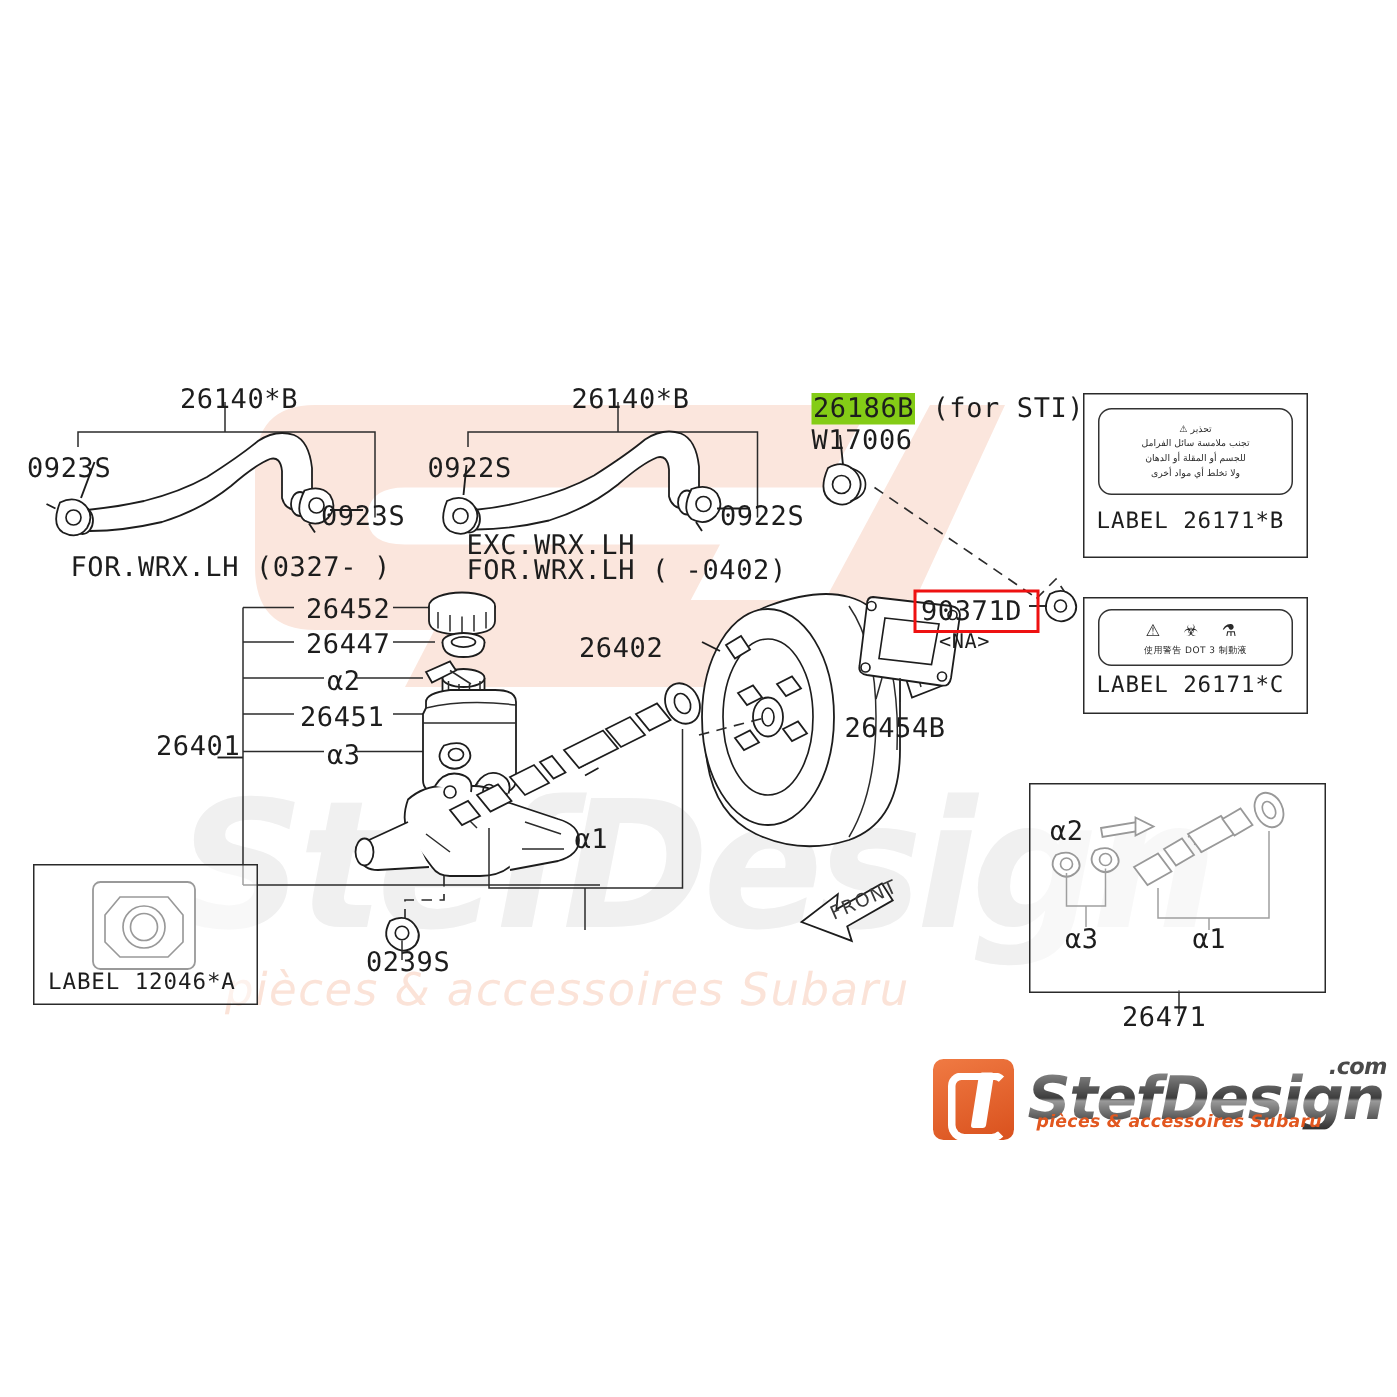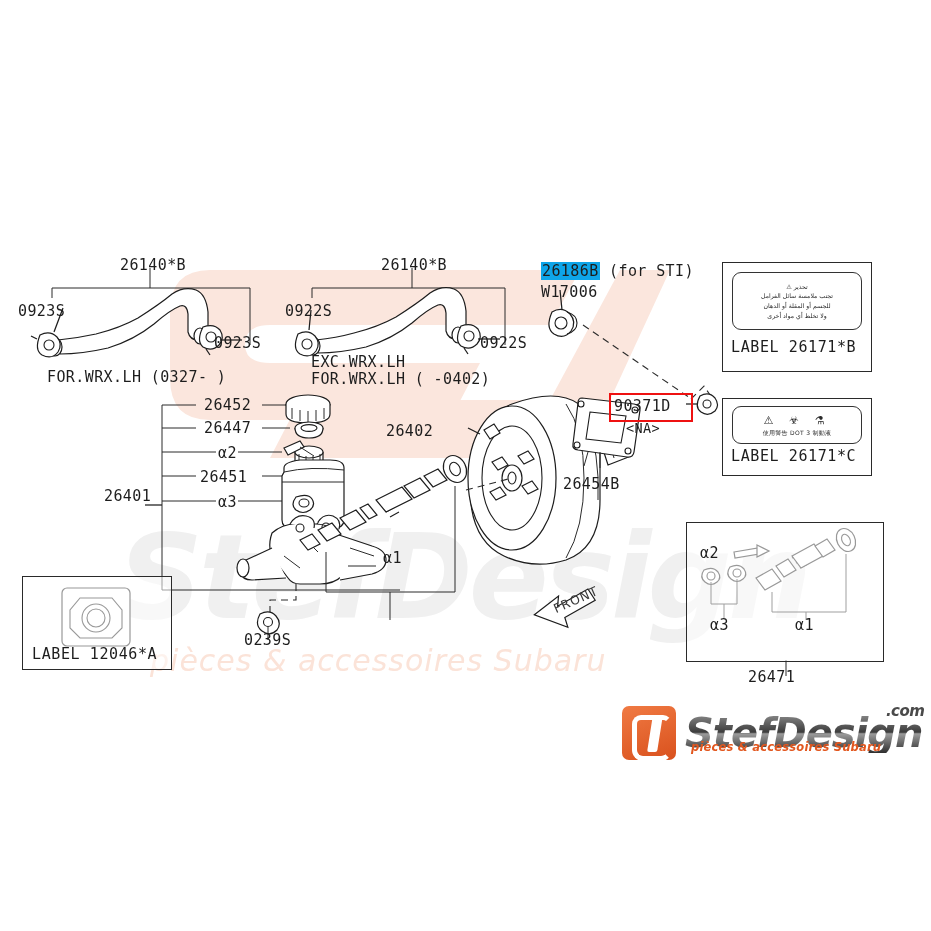--- a/index.html
+++ b/index.html
@@ -1,23 +1,23 @@
 <!DOCTYPE html>
 <html><head>
 <meta charset="utf-8">
 <style>
   html,body{margin:0;padding:0;background:#ffffff;}
   body{width:931px;height:931px;position:relative;overflow:hidden;
        font-family:"DejaVu Sans Mono","Liberation Mono",monospace;color:#1a1a1a;}
   #sheet{position:absolute;left:0;top:0;width:931px;height:931px;}
   .wm{position:absolute;pointer-events:none;user-select:none;}
-  .lbl{position:absolute;white-space:nowrap;font-size:15px;letter-spacing:.4px;
+  .lbl{position:absolute;white-space:nowrap;font-size:18px;letter-spacing:.4px;
        font-family:"DejaVu Sans Mono","Liberation Mono",monospace;color:#1d1d1d;}
   .lbl.sm{font-size:13.5px;}
-  .hl-gray{background:#0ea5e9;padding:0 1px;margin-top:40px;}
+  .hl-gray{background:#84cc16;padding:0 1px;margin-top:40px;}
   .redbox{position:absolute;border:2.5px solid #ee1111;background:transparent;}
   .boxframe{position:absolute;border:1.6px solid #2a2a2a;background:rgba(255,255,255,.55);}
   svg{position:absolute;left:0;top:0;overflow:visible;}
   .ln{stroke:#1d1d1d;stroke-width:1.25;fill:none;}
   .ln-thin{stroke:#2b2b2b;stroke-width:1;fill:none;}
   .ln-d{stroke:#2b2b2b;stroke-width:1.1;fill:none;stroke-dasharray:7 5;}
   .part{stroke:#1d1d1d;stroke-width:1.2;fill:#ffffff;}
   .part-n{stroke:#1d1d1d;stroke-width:1.1;fill:none;}
   .lblbox-inner{position:absolute;border:1.3px solid #333;border-radius:9px;
       display:flex;flex-direction:column;align-items:center;justify-content:center;

